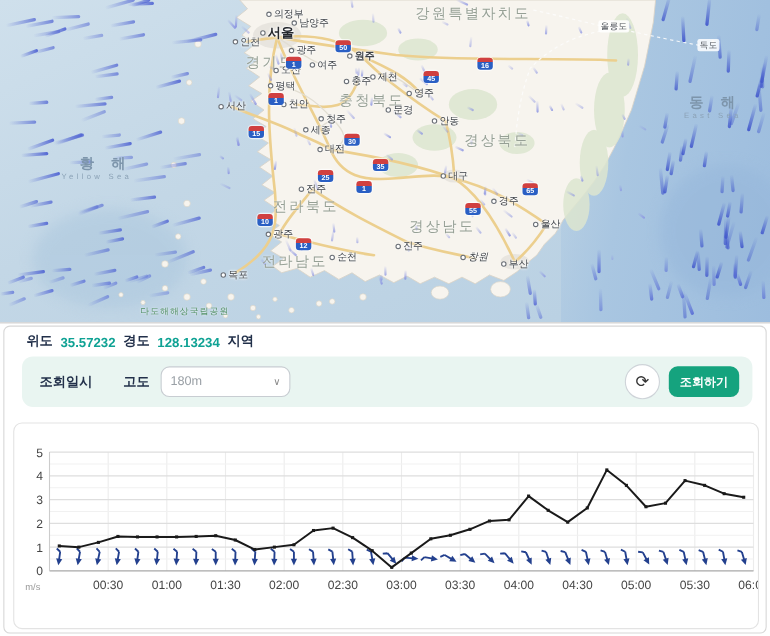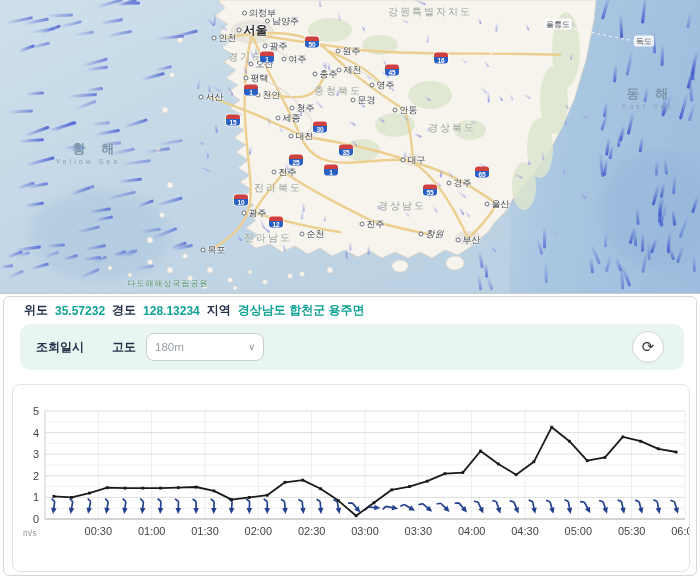--- a/index.html
+++ b/index.html
@@ -12,21 +12,21 @@
   .sea-east{position:absolute;right:0;top:0;width:190px;height:293px;
        background:linear-gradient(100deg,rgba(166,197,224,0) 0%,#a9c6e1 35%,#9dbdde 100%);}
   .sea-patch{position:absolute;border-radius:50%;filter:blur(6px);}
   .map svg{position:absolute;left:0;top:0;}
   .streak-layer,.label-layer{position:absolute;left:0;top:0;width:700px;height:293px;}
   .streak{position:absolute;border-radius:2px;}
   .city{position:absolute;transform:translate(-50%,-50%);font-size:9px;color:#3c4046;
         white-space:nowrap;text-shadow:0 0 2px #fff,0 0 2px #fff,0 0 3px #fff;display:flex;align-items:center;gap:2px;}
   .city .dot{width:5px;height:5px;border-radius:50%;background:#fff;border:1.5px solid #6b7077;box-sizing:border-box;}
   .city.major{font-size:12px;font-weight:bold;color:#26292e;}
-  .province{position:absolute;transform:translate(-50%,-50%);font-size:10px;color:#96a095;
+  .province{position:absolute;transform:translate(-50%,-50%);font-size:13px;color:#96a095;
         letter-spacing:2px;white-space:nowrap;text-shadow:0 0 2px #fff;}
   .sea-label{position:absolute;transform:translate(-50%,-50%);text-align:right;color:#7d95ab;white-space:nowrap;}
   .sea-label .ko{font-size:13px;font-weight:bold;letter-spacing:6px;}
   .sea-label .en{font-size:7px;letter-spacing:3px;color:#8ba2b6;}
   .island-label{position:absolute;transform:translate(-50%,-50%);font-size:8px;color:#4a4f56;
         background:rgba(255,255,255,.85);padding:0 2px;border-radius:2px;white-space:nowrap;}
   .park-label{position:absolute;transform:translate(-50%,-50%);font-size:8px;color:#4f8e63;
         letter-spacing:1px;white-space:nowrap;text-shadow:0 0 2px #fff;}
   .shield{position:absolute;transform:translate(-50%,-50%);width:14px;height:11px;border-radius:3px;
         background:linear-gradient(#d04040 0 38%,#2a5fc4 38% 100%);color:#fff;font-size:6.5px;font-weight:bold;
@@ -414,21 +414,21 @@
           <span>남양주</span>
         </div>
         <div class="city" style="left: 275px; top: 46px;">
           <span class="dot"></span>
           <span>광주</span>
         </div>
         <div class="city" style="left: 294px; top: 59px;">
           <span class="dot"></span>
           <span>여주</span>
         </div>
-        <div class="city" style="left: 348px; top: 51px;">
+        <div class="city" style="left: 328px; top: 51px; font-weight: bold;">
           <span class="dot"></span>
           <span>원주</span>
         </div>
         <div class="city" style="left: 261px; top: 64px;">
           <span class="dot"></span>
           <span>오산</span>
         </div>
         <div class="city" style="left: 256px; top: 78px;">
           <span class="dot"></span>
           <span>평택</span>
@@ -543,33 +543,33 @@
 
   <div class="panel">
     <div class="panel-frame"></div>
 
     <div class="info-row">
       <span>위도</span>
       <span class="val">35.57232</span>
       <span>경도</span>
       <span class="val">128.13234</span>
       <span>지역</span>
-      <span class="val">경상남도 합천군 용주면</span>
     </div>
 
     <div class="control-bar">
       <span class="ctl-label">조회일시</span>
       <span class="ctl-label" style="margin-left:18px">고도</span>
       <div class="field select">
         <span>180m</span>
         <span class="chevron">∨</span>
       </div>
       <div class="refresh-btn">
         <span>⟳</span>
       </div>
+      <button class="search-btn">조회하기</button>
     </div>
 
     <div class="chart-box">
       <svg id="chart-svg" width="676" height="186" viewBox="0 0 676 186">
           <line x1="85.33333333333334" y1="26" x2="85.33333333333334" y2="134" stroke="#ececec" stroke-width="1"></line>
           <line x1="138.66666666666669" y1="26" x2="138.66666666666669" y2="134" stroke="#ececec" stroke-width="1"></line>
           <line x1="192" y1="26" x2="192" y2="134" stroke="#ececec" stroke-width="1"></line>
           <line x1="245.33333333333334" y1="26" x2="245.33333333333334" y2="134" stroke="#ececec" stroke-width="1"></line>
           <line x1="298.6666666666667" y1="26" x2="298.6666666666667" y2="134" stroke="#ececec" stroke-width="1"></line>
           <line x1="352" y1="26" x2="352" y2="134" stroke="#ececec" stroke-width="1"></line>

